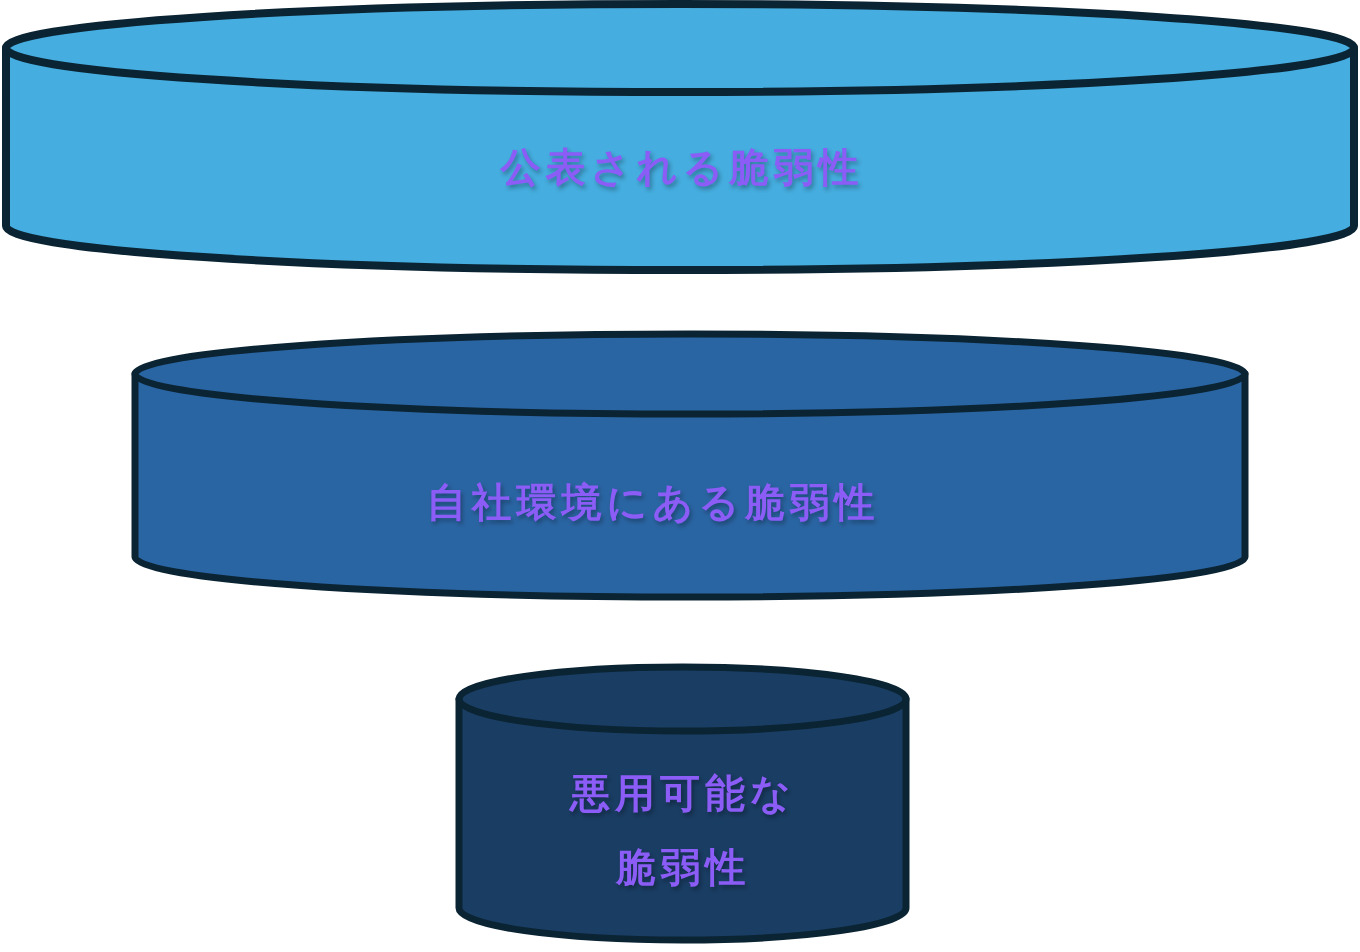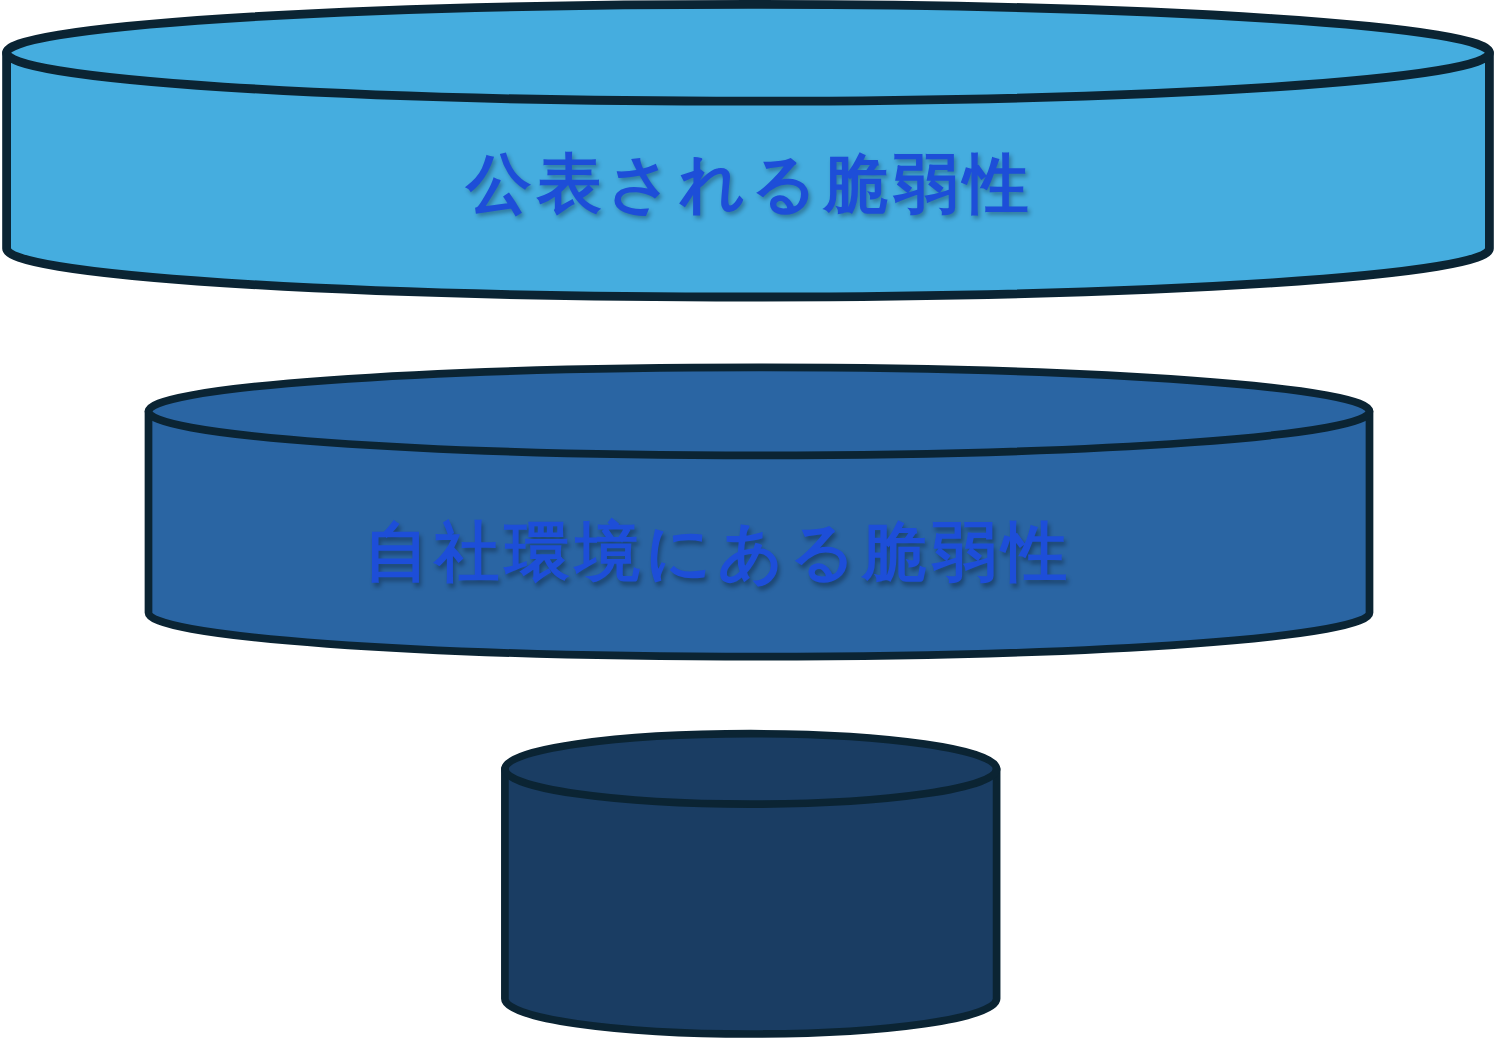--- a/index.html
+++ b/index.html
@@ -28,23 +28,23 @@
   .cyl-rim {
     fill: none;
     stroke: #0b2433;
     stroke-linecap: round;
   }
   .sw8 { stroke-width: 8; }
   .sw7 { stroke-width: 7; }
   .cyl-label {
     position: absolute;
     transform: translate(-50%, -50%);
-    color: #1d4ed8;
+    color: #8b5cf6;
     font-weight: 700;
-    font-size: 59px;
+    font-size: 40px;
     letter-spacing: 5px;
     line-height: 74px;
     white-space: pre-line;
     text-align: center;
     text-shadow: 2px 3px 4px rgba(0,0,0,0.30);
     pointer-events: none;
   }
   .label-1 { left: 682px; top: 167px; }
   .label-2 { left: 653px; top: 502px; }
   .label-3 { left: 683px; top: 830px; }
@@ -69,14 +69,16 @@
     <g>
       <path class="cyl-body sw7" d="M 459,699 A 223.5,32 0 0 1 906,699 L 906,908 A 223.5,32 0 0 1 459,908 Z" fill="#1A3D63"></path>
       <path class="cyl-rim sw7" d="M 459,699 A 223.5,32 0 0 0 906,699"></path>
     </g>
   </svg>
 
   <div class="cyl-label label-1">公表される脆弱性</div>
 
   <div class="cyl-label label-2">自社環境にある脆弱性</div>
 
+  <div class="cyl-label label-3">悪用可能な
+脆弱性</div>
 
 </div>
 
 </body></html>

